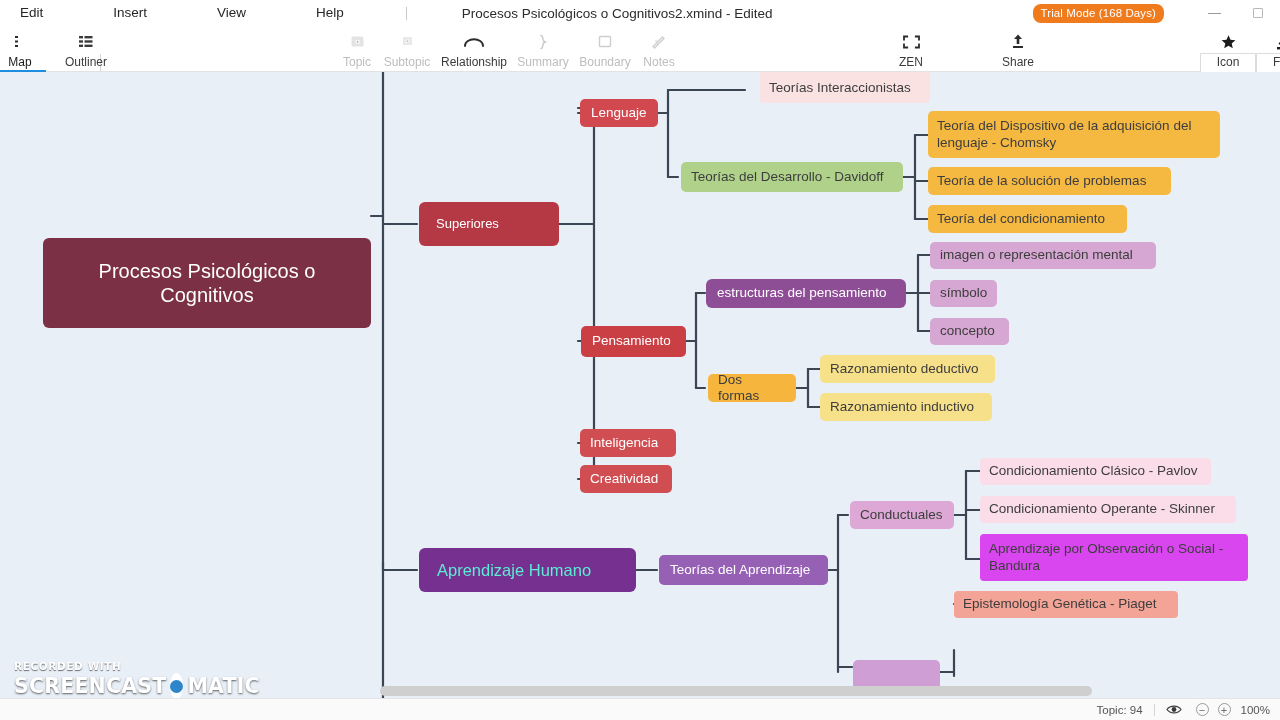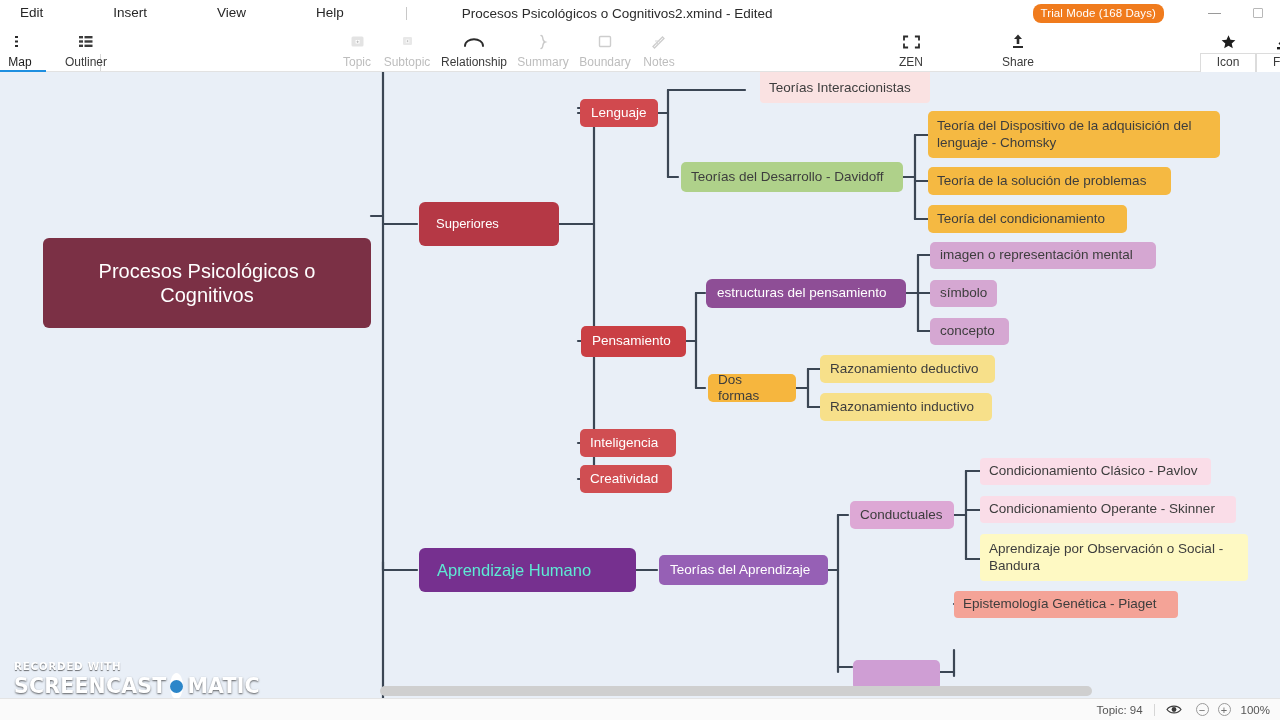--- a/index.html
+++ b/index.html
@@ -461,21 +461,21 @@
     </div>
 
     <div class="node" style="left:980px;top:386px;width:231px;height:27px;background:#FADDE8;color:#3d3d3d;font-size:13.5px;padding:0 9px;border-radius:4px;">
       <span>Condicionamiento Clásico - Pavlov</span>
     </div>
 
     <div class="node" style="left:980px;top:424px;width:256px;height:27px;background:#FADDE8;color:#3d3d3d;font-size:13.5px;padding:0 9px;border-radius:4px;">
       <span>Condicionamiento Operante - Skinner</span>
     </div>
 
-    <div class="node" style="left:980px;top:462px;width:268px;height:47px;background:#fef9c3;color:#3d3d3d;font-size:13.5px;padding:0 9px;border-radius:4px;">
+    <div class="node" style="left:980px;top:462px;width:268px;height:47px;background:#d946ef;color:#3d3d3d;font-size:13.5px;padding:0 9px;border-radius:4px;">
       <span>Aprendizaje por Observación o Social -
 Bandura</span>
     </div>
 
     <div class="node" style="left:853px;top:588px;width:87px;height:30px;background:#CF9ED4;color:#3d3d3d;font-size:13.5px;padding:0 10px;border-radius:5px;">
       <span></span>
     </div>
 
     <div class="node" style="left:954px;top:519px;width:224px;height:27px;background:#F4A397;color:#3d3d3d;font-size:13.5px;padding:0 9px;border-radius:4px;">
       <span>Epistemología Genética - Piaget</span>

